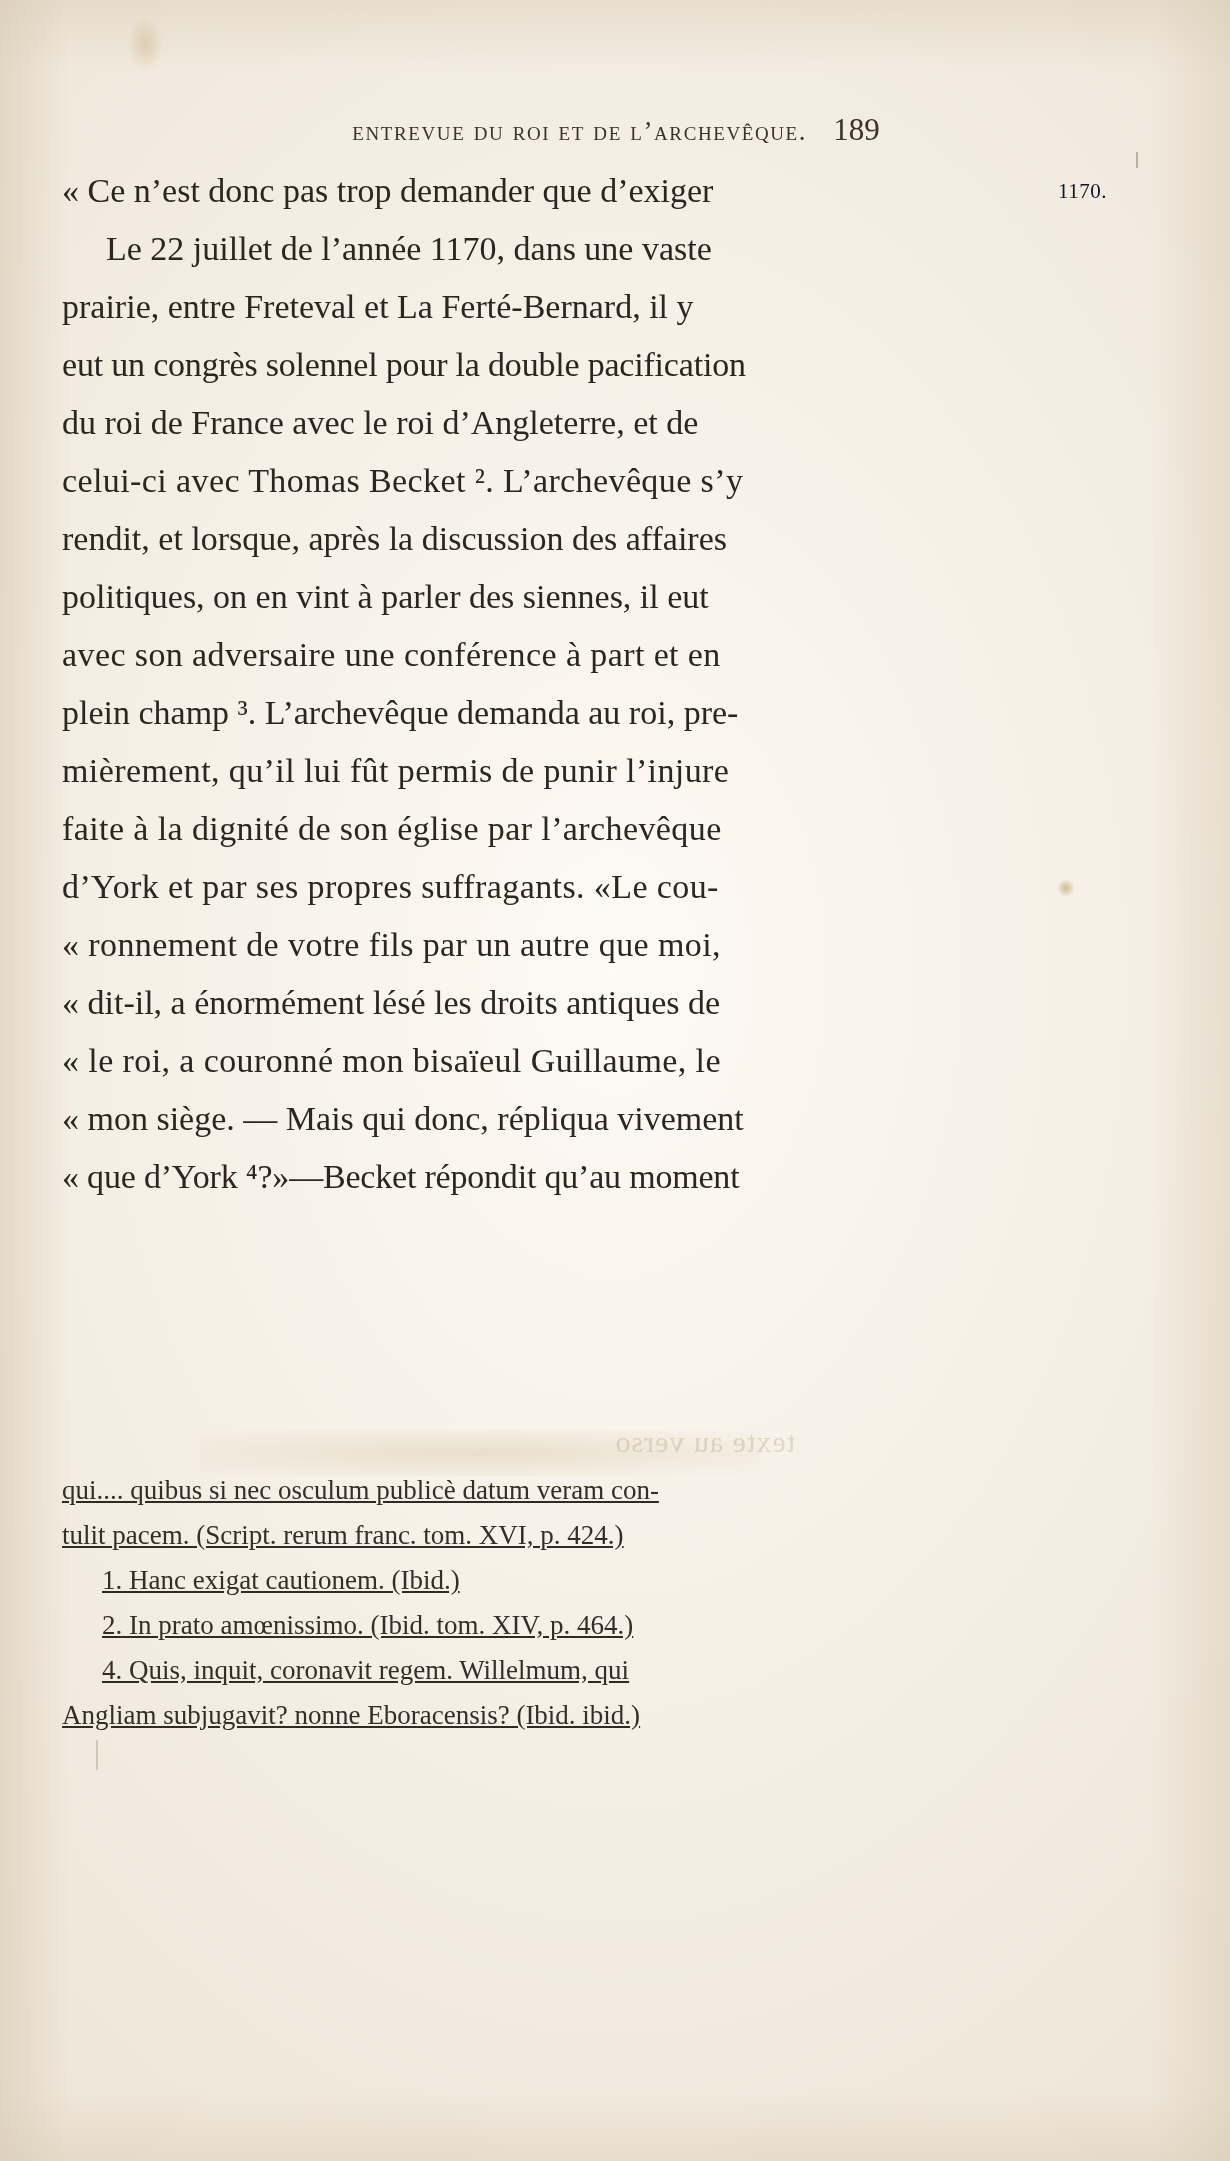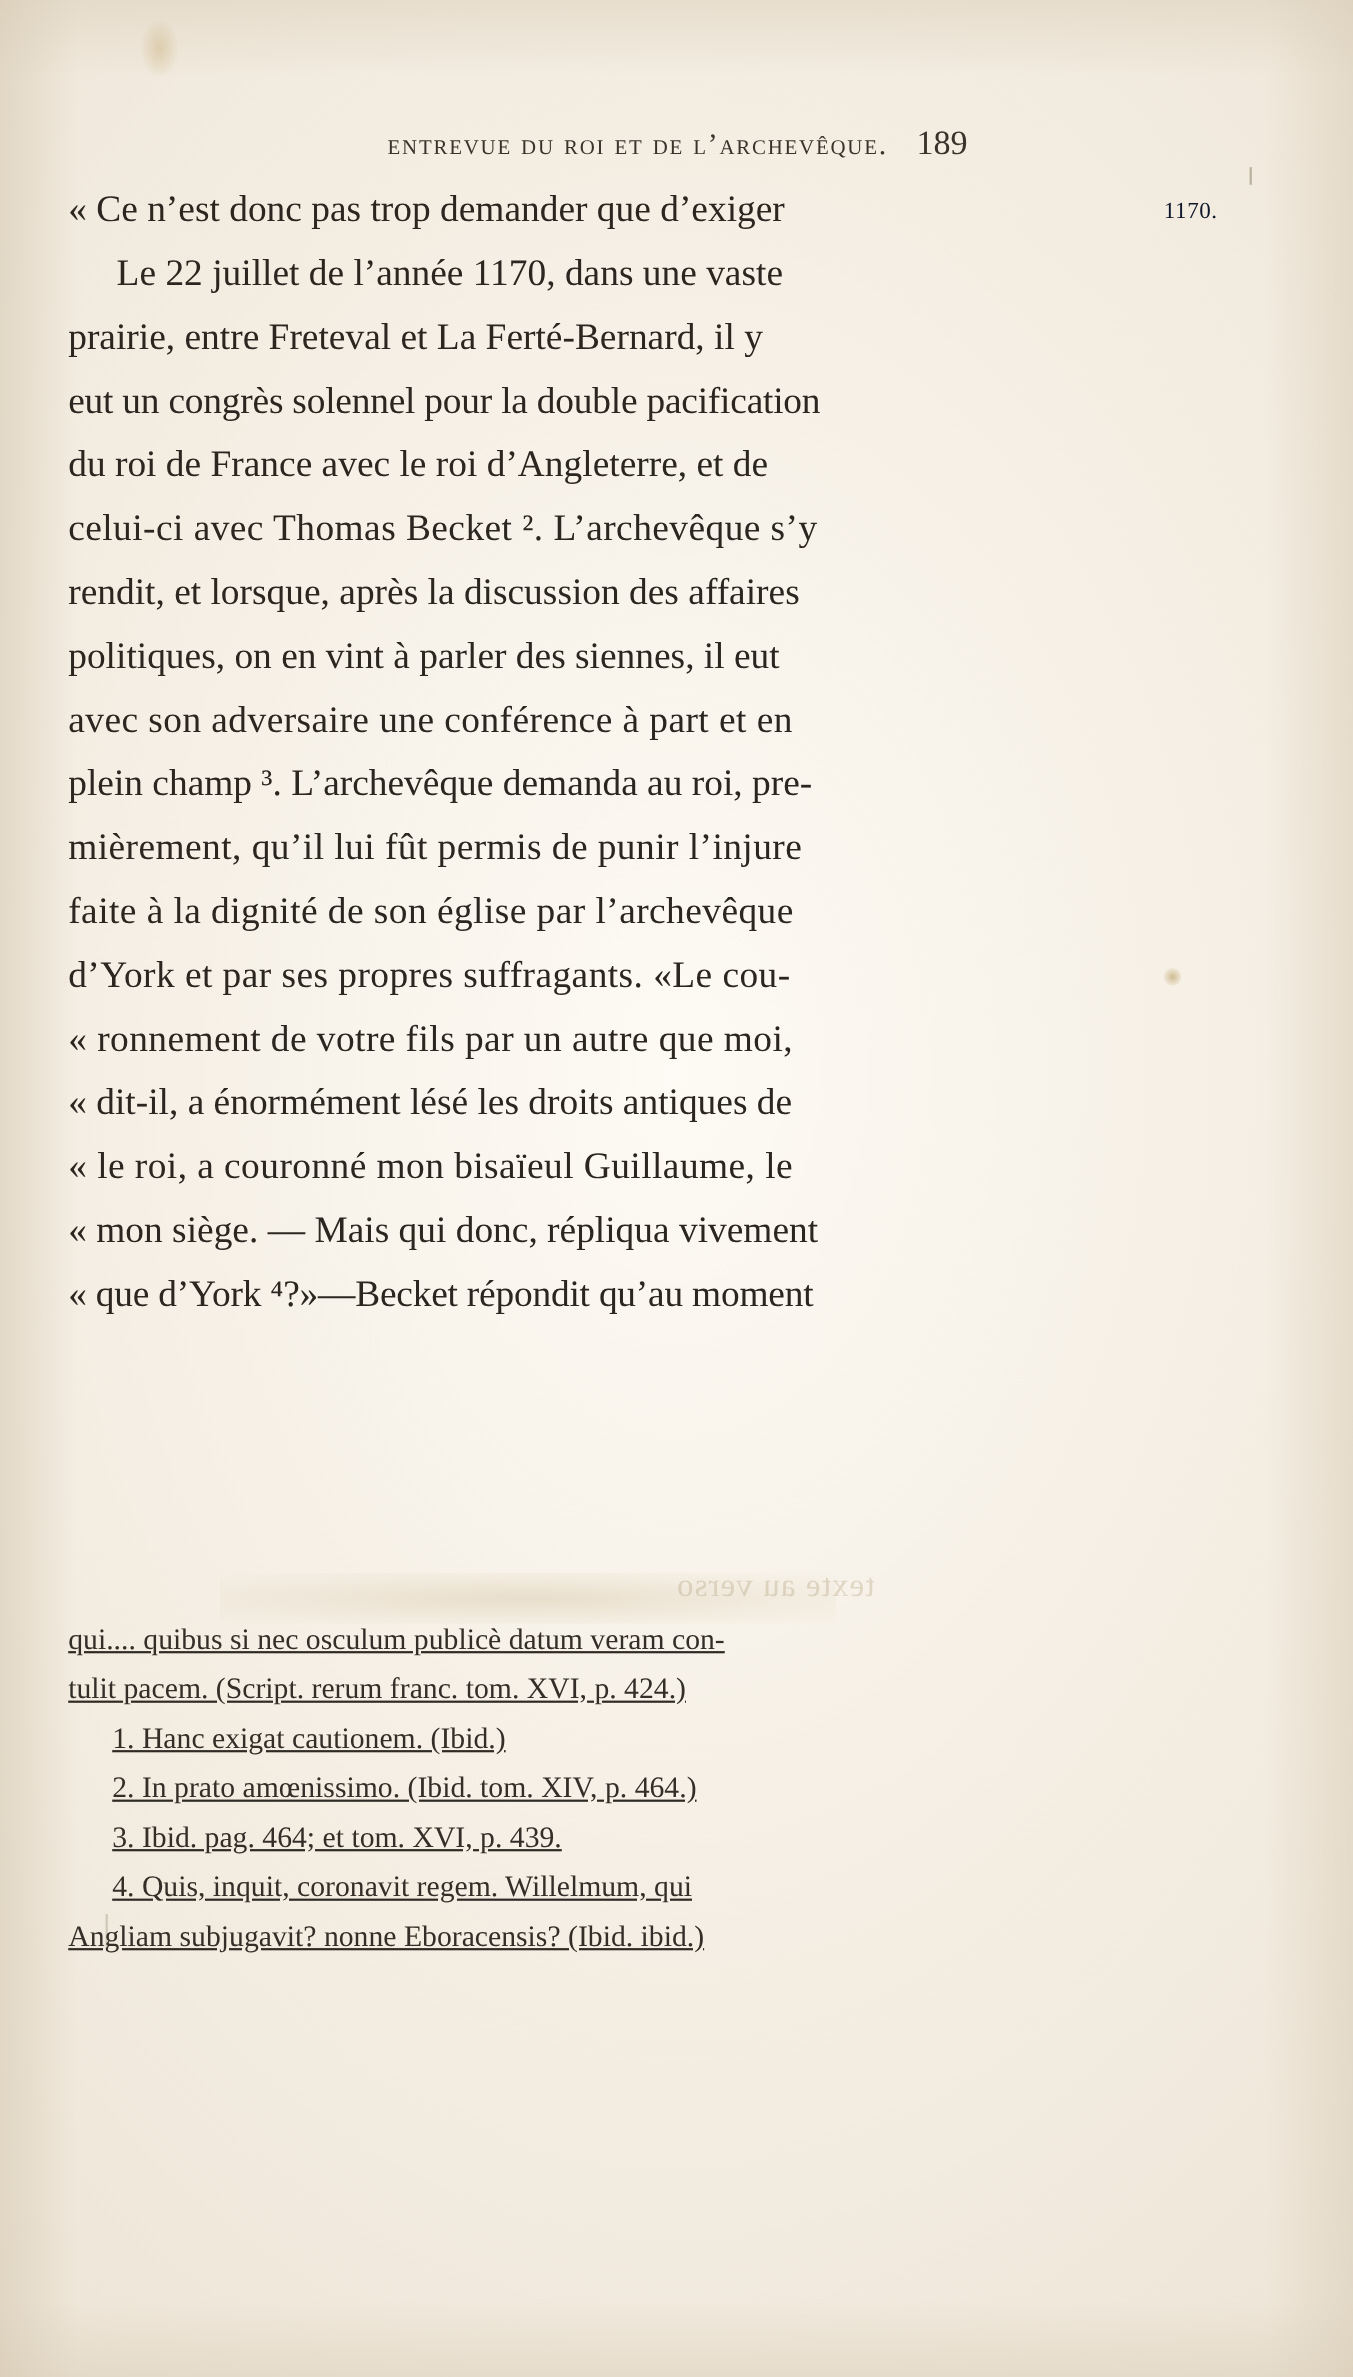--- a/index.html
+++ b/index.html
@@ -305,19 +305,18 @@
 
     </div>
 
     <div class="rule"></div>
 
     <div class="notes-block">
       <div class="noteline in2">qui.... quibus si nec osculum publicè datum veram con-</div>
       <div class="noteline in2">tulit pacem. (Script. rerum franc. tom. XVI, p. 424.)</div>
       <div class="noteline in1">1. Hanc exigat cautionem. (Ibid.)</div>
       <div class="noteline in1">2. In prato amœnissimo. (Ibid. tom. XIV, p. 464.)</div>
-      <div class="noteline in1">3. Ibid. pag. 464; et tom. XVI, p. 439.</div>
       <div class="noteline in1">4. Quis, inquit, coronavit regem. Willelmum, qui</div>
       <div class="noteline in2">Angliam subjugavit? nonne Eboracensis? (Ibid. ibid.)</div>
     </div>
 
   </div>
 </div>
 
 </body></html>

